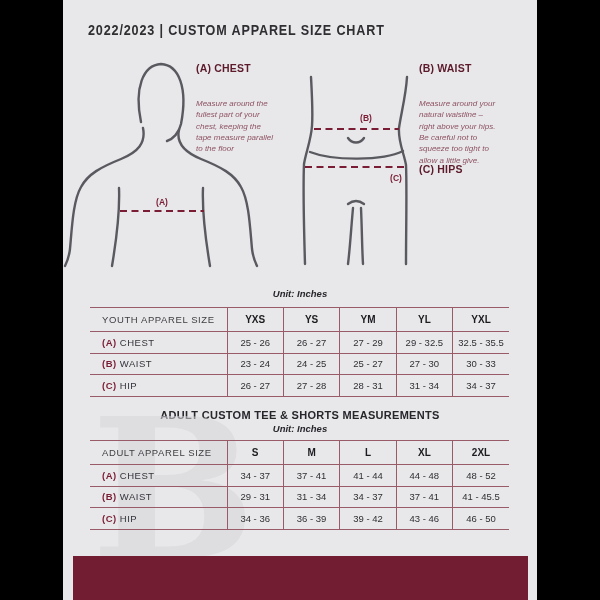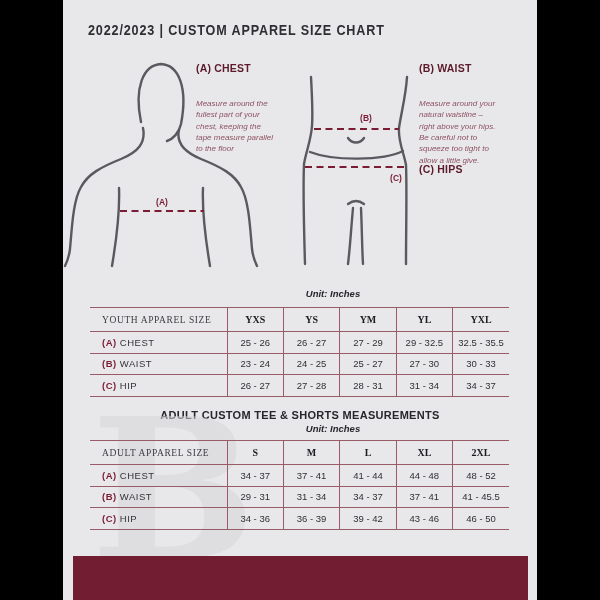--- a/index.html
+++ b/index.html
@@ -29,28 +29,28 @@
   .guide-p{margin-top:24px;font-size:8px;font-style:italic;color:#8d5161;line-height:1.42;
            white-space:pre-line;}
   .gb-a{left:133px;top:12px;width:102px;}
   .gb-b{left:356px;top:12px;}
   .gb-c{left:356px;top:113px;}
 
   
   .section-title{position:absolute;left:0;width:100%;text-align:center;font-size:11px;
                  font-weight:bold;color:#26262b;letter-spacing:.3px;}
   .unit{position:absolute;left:0;width:100%;text-align:center;font-size:9.5px;font-weight:bold;
-        font-style:italic;color:#26262b;margin-left:33px;}
+        font-style:italic;color:#26262b;}
   table.size{position:absolute;left:27px;width:419px;border-collapse:collapse;table-layout:fixed;
              border-bottom:1.4px solid #9a5b69;z-index:2;}
   table.size col.c0{width:137px;}
   table.size col.cv{width:56.4px;}
   table.size tr{border-top:1.4px solid #9a5b69;}
   table.size th+th,table.size td+td{border-left:1.4px solid #9a5b69;}
-  table.size thead tr{height:24px;font-family:Liberation Serif, serif;}
+  table.size thead tr{height:24px;}
   table.size tbody tr{height:21.5px;}
   th.first{font-weight:normal;text-align:left;padding-left:12px;font-size:9.5px;color:#3d3d42;
            letter-spacing:.6px;}
   th.sz{font-size:10px;font-weight:bold;color:#1c1c20;text-align:center;}
   td.first{text-align:left;padding-left:12px;font-size:9.5px;color:#33333a;letter-spacing:.5px;}
   td.first .key{font-weight:bold;color:#7a1c33;}
   td.val{text-align:center;font-size:9.5px;color:#2f2f34;margin-left:48px;}
   #youth-title{top:274px;} #youth-unit{top:288px;} #youth-table{top:307px;}
   #adult-title{top:409px;} #adult-unit{top:423px;} #adult-table{top:440px;}
 

